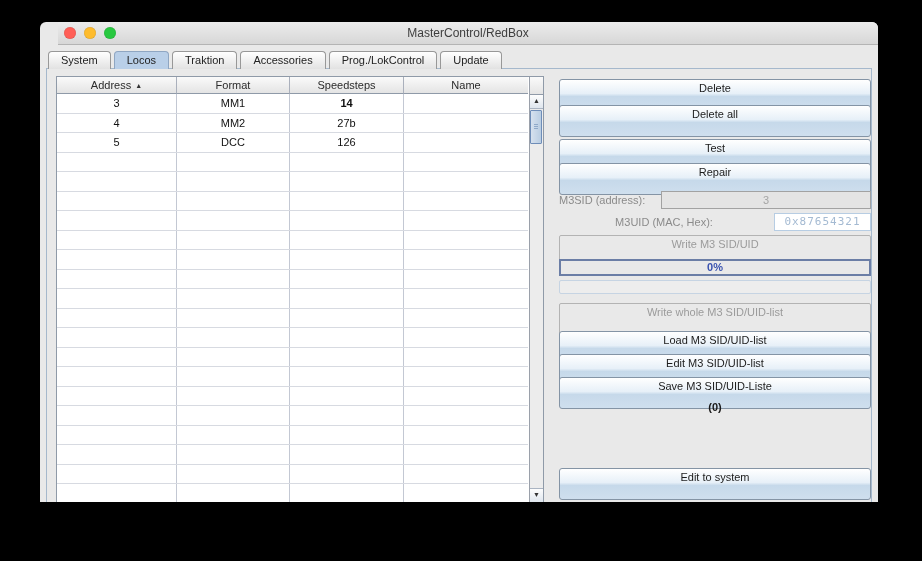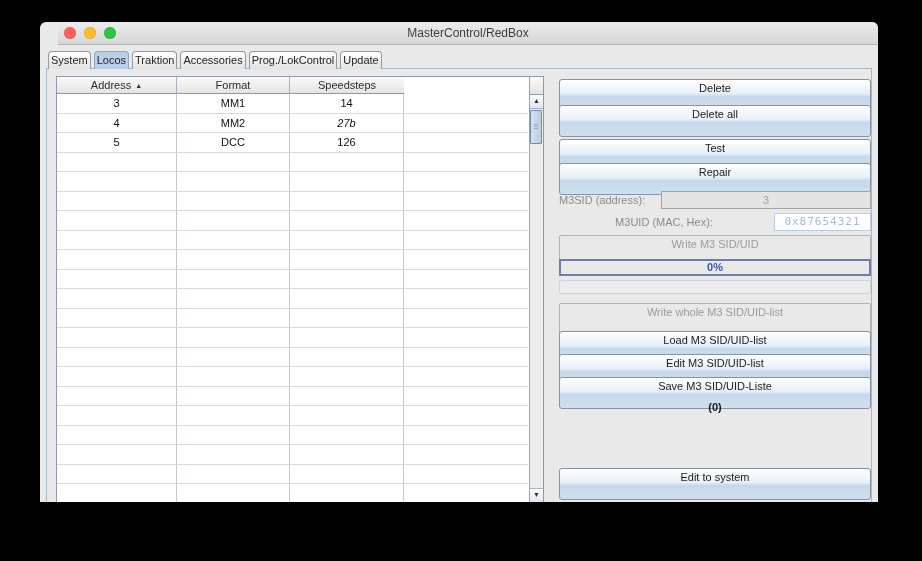--- a/index.html
+++ b/index.html
@@ -10,21 +10,21 @@
           box-shadow:0 0 0 1px rgba(0,0,0,.55), 0 18px 40px rgba(0,0,0,.65);}
   
   .titlebar{position:absolute;left:0;top:0;right:0;height:22px;
             background:linear-gradient(#ececec,#d7d7d7);border-bottom:1px solid #b4b4b4;margin-left:18px;}
   .title{position:absolute;left:0;right:0;top:0;height:22px;line-height:22px;text-align:center;
          font-size:12px;color:#3e3e3e;}
   .lights{position:absolute;left:6px;top:5px;display:flex;gap:8px;}
   .light{width:12px;height:12px;border-radius:50%;box-shadow:inset 0 0 1px rgba(0,0,0,.35);}
   
   .tabbar{position:absolute;left:8px;top:28px;height:19px;z-index:3;white-space:nowrap;}
-  .tab{display:inline-block;height:17px;line-height:17px;padding:0 2px;margin-right:3px;
+  .tab{display:inline-block;height:17px;line-height:17px;padding:0 12px;margin-right:3px;
        font-size:11px;color:#222;border:1px solid #989898;border-bottom:none;
        border-radius:4px 4px 0 0;background:linear-gradient(#ffffff,#e2e2e2);cursor:default;}
   .tab.sel{background:#b9cfe8;border-color:#8fa6c2;}
   
   .content{position:absolute;left:6px;right:6px;top:46px;bottom:0;background:#e9e9e9;
            border:1px solid #a5b8cc;border-bottom:none;}
   
   .scrollpane{position:absolute;left:9px;top:7px;width:486px;bottom:0;background:#fff;
               border:1px solid #8f9aa8;border-bottom:none;}
   .tgrid{position:absolute;left:0;top:0;width:471px;bottom:0;}
@@ -84,32 +84,33 @@
     <div class="tabbar" id="tabbar"><span class="tab">System</span><span class="tab sel">Locos</span><span class="tab">Traktion</span><span class="tab">Accessories</span><span class="tab">Prog./LokControl</span><span class="tab">Update</span></div>
 
     <div class="content">
 
       <div class="scrollpane">
         <div class="tgrid">
           <div class="thead" id="thead">
               <div class="hcell" style="width: 120px;"><span>Address</span><span class="sortmark">▲</span></div>
               <div class="hcell" style="width: 113px;"><span>Format</span></div>
               <div class="hcell" style="width: 114px;"><span>Speedsteps</span></div>
+              <div class="hcell" style="width: 124px;"><span>Name</span></div>
             </div>
           <div id="tbody">
               <div class="trow">
                 <div class="tcell" style="width: 120px;">3</div>
                 <div class="tcell" style="width: 113px;">MM1</div>
-                <div class="tcell" style="width: 114px;">14</div>
+                <div class="tcell" style="width: 114px; font-weight: bold;">14</div>
                 <div class="tcell" style="width: 124px;"></div>
               </div>
               <div class="trow">
                 <div class="tcell" style="width: 120px;">4</div>
                 <div class="tcell" style="width: 113px;">MM2</div>
-                <div class="tcell" style="width: 114px; font-style: italic;">27b</div>
+                <div class="tcell" style="width: 114px;">27b</div>
                 <div class="tcell" style="width: 124px;"></div>
               </div>
               <div class="trow">
                 <div class="tcell" style="width: 120px;">5</div>
                 <div class="tcell" style="width: 113px;">DCC</div>
                 <div class="tcell" style="width: 114px;">126</div>
                 <div class="tcell" style="width: 124px;"></div>
               </div>
               <div class="trow">
                 <div class="tcell" style="width: 120px;"></div>

